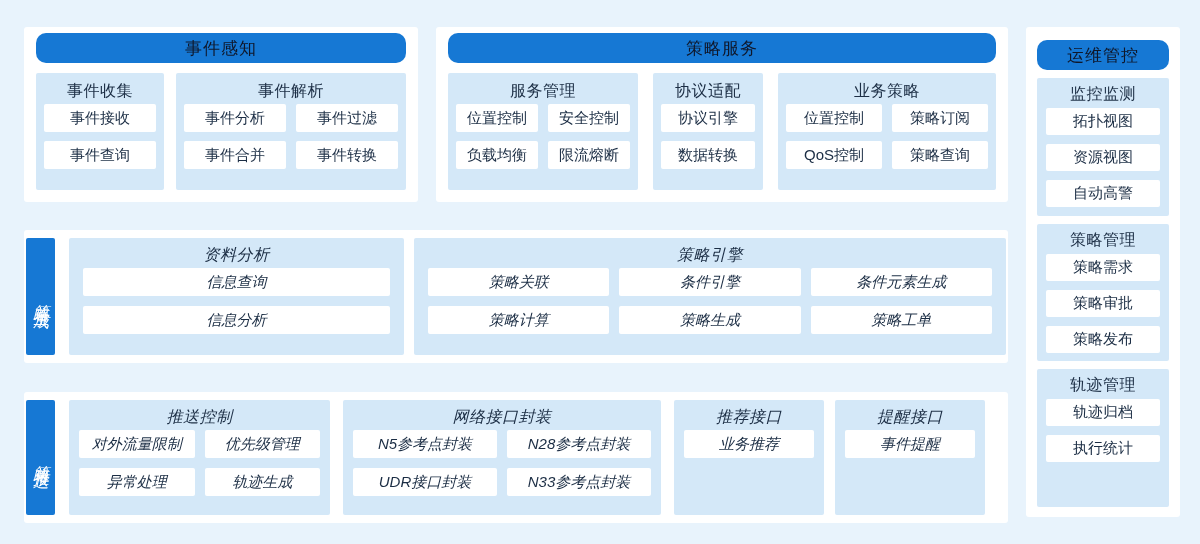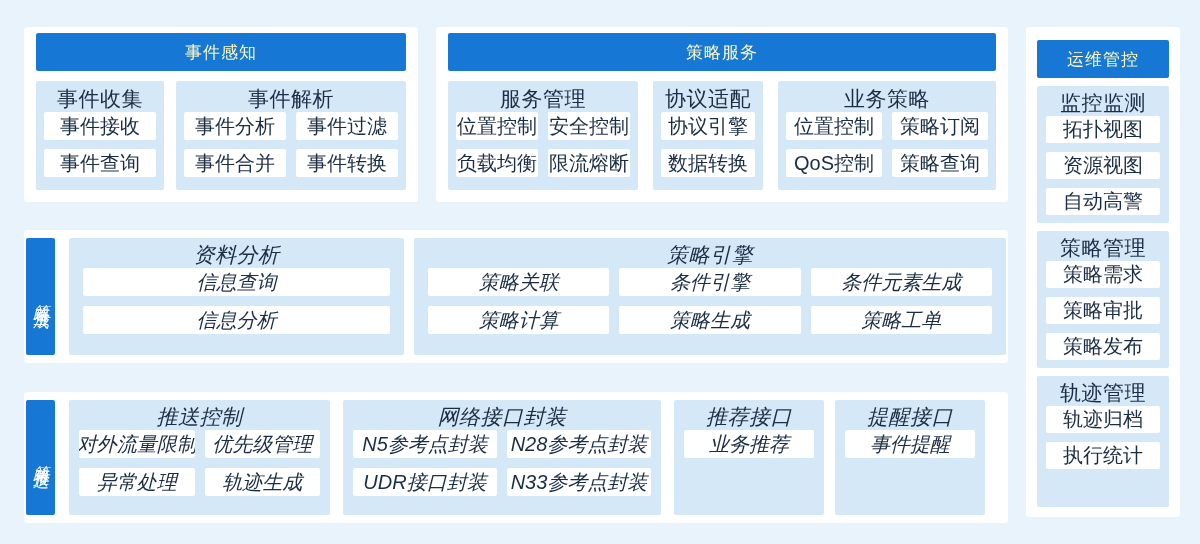--- a/index.html
+++ b/index.html
@@ -31,60 +31,60 @@
   }
   .panel-headered {
     display: flex; flex-direction: column;
     padding: 6px 12px 12px;
   }
   .panel-event { width: 394px; }
   .panel-service { flex: 1; }
 
   .hdr {
     flex: none;
-    height: 38px;
+    height: 30px;
     background: #1678d4;
-    color: #fef9c3;
-    border-radius: 2px;
+    color: #0f172a;
+    border-radius: 10px;
     font-size: 17px;
     letter-spacing: 1px;
     display: flex; align-items: center; justify-content: center;
   }
   .panel-body { flex: 1; display: flex; gap: 12px; margin-top: 10px; }
   .panel-service .panel-body { gap: 15px; }
 
   .sec {
     background: #d4e8f8;
     border-radius: 2px;
     box-sizing: border-box;
     padding: 5px 8px 9px;
     display: flex; flex-direction: column;
   }
   .sec-label {
     flex: none;
     height: 26px;
     display: flex; align-items: center; justify-content: center;
-    font-size: 21px;
+    font-size: 16px;
     letter-spacing: 0.5px;
     white-space: nowrap;
   }
   .grid {
     display: grid;
     gap: 9px 10px;
     grid-auto-rows: 28px;
     align-content: start;
   }
   .c1 { grid-template-columns: 1fr; }
   .c2 { grid-template-columns: 1fr 1fr; }
   .c3 { grid-template-columns: 1fr 1fr 1fr; }
   .bx {
     background: #ffffff;
     border-radius: 2px;
     display: flex; align-items: center; justify-content: center;
-    font-size: 20px;
+    font-size: 15px;
     white-space: nowrap;
     overflow: hidden;
   }
 
   
   .sec-event-collect { width: 128px; }
   .sec-event-parse { flex: 1; }
 
   
   .sec-svc-mgmt { width: 190px; }

